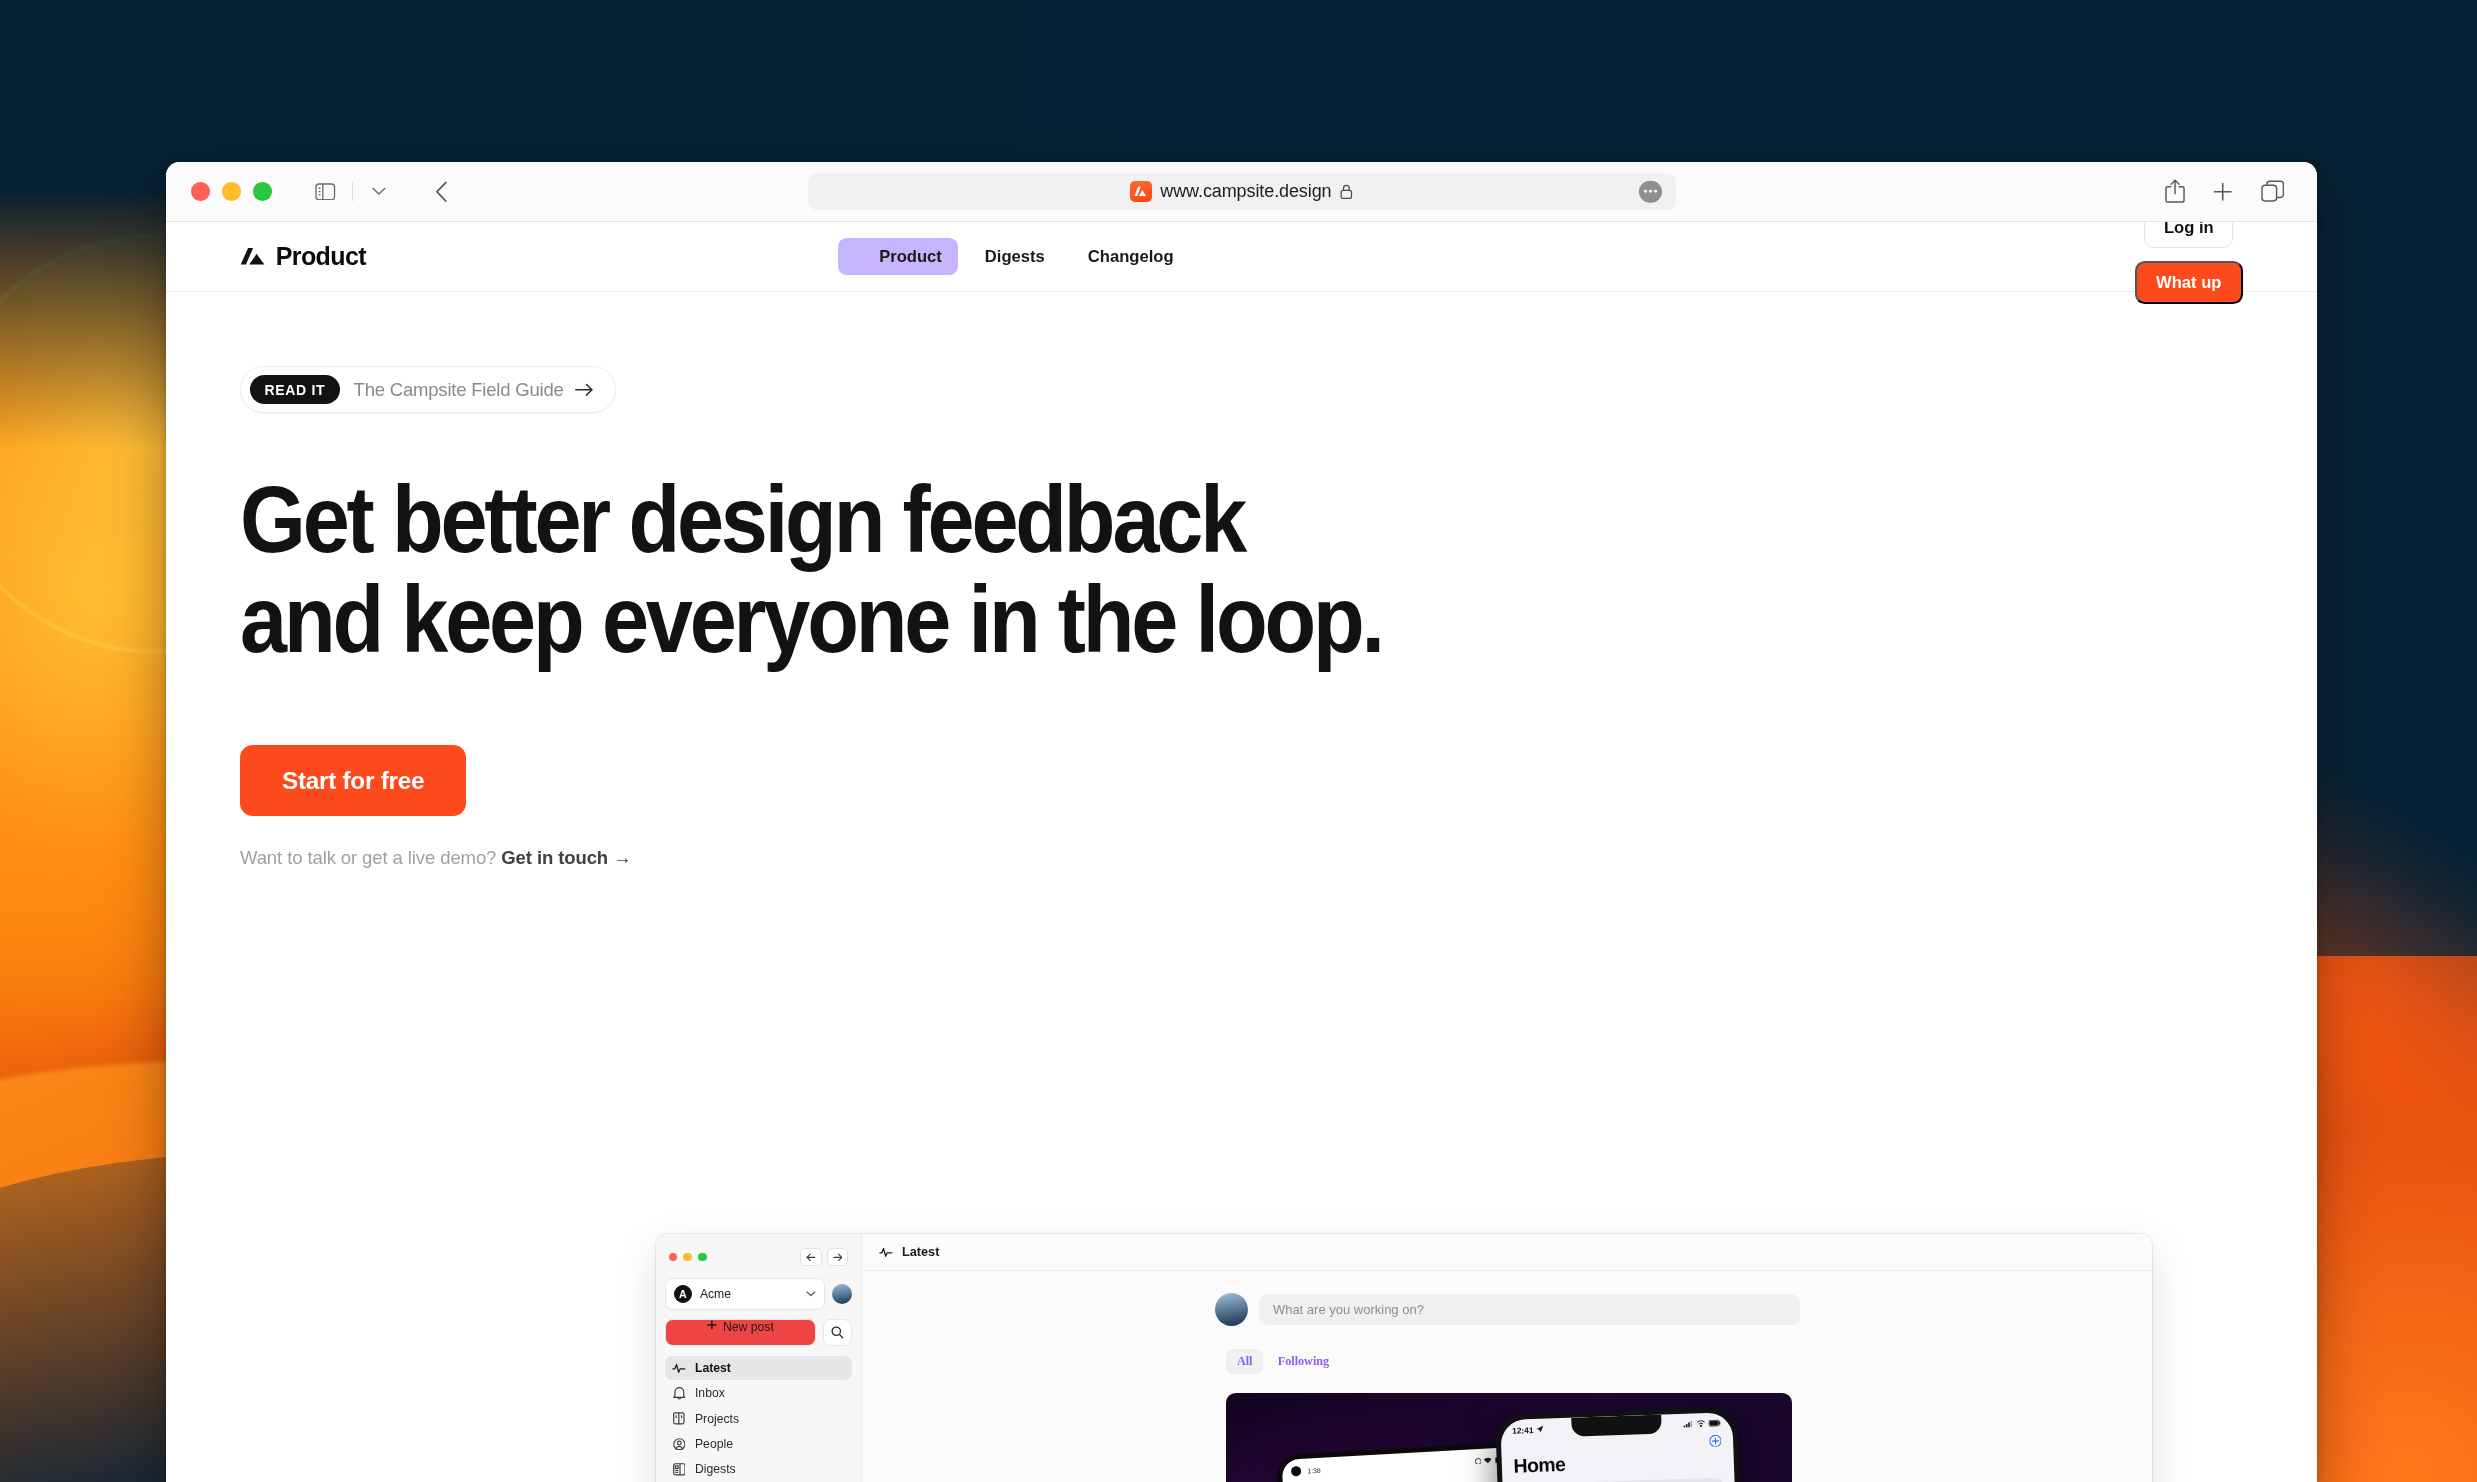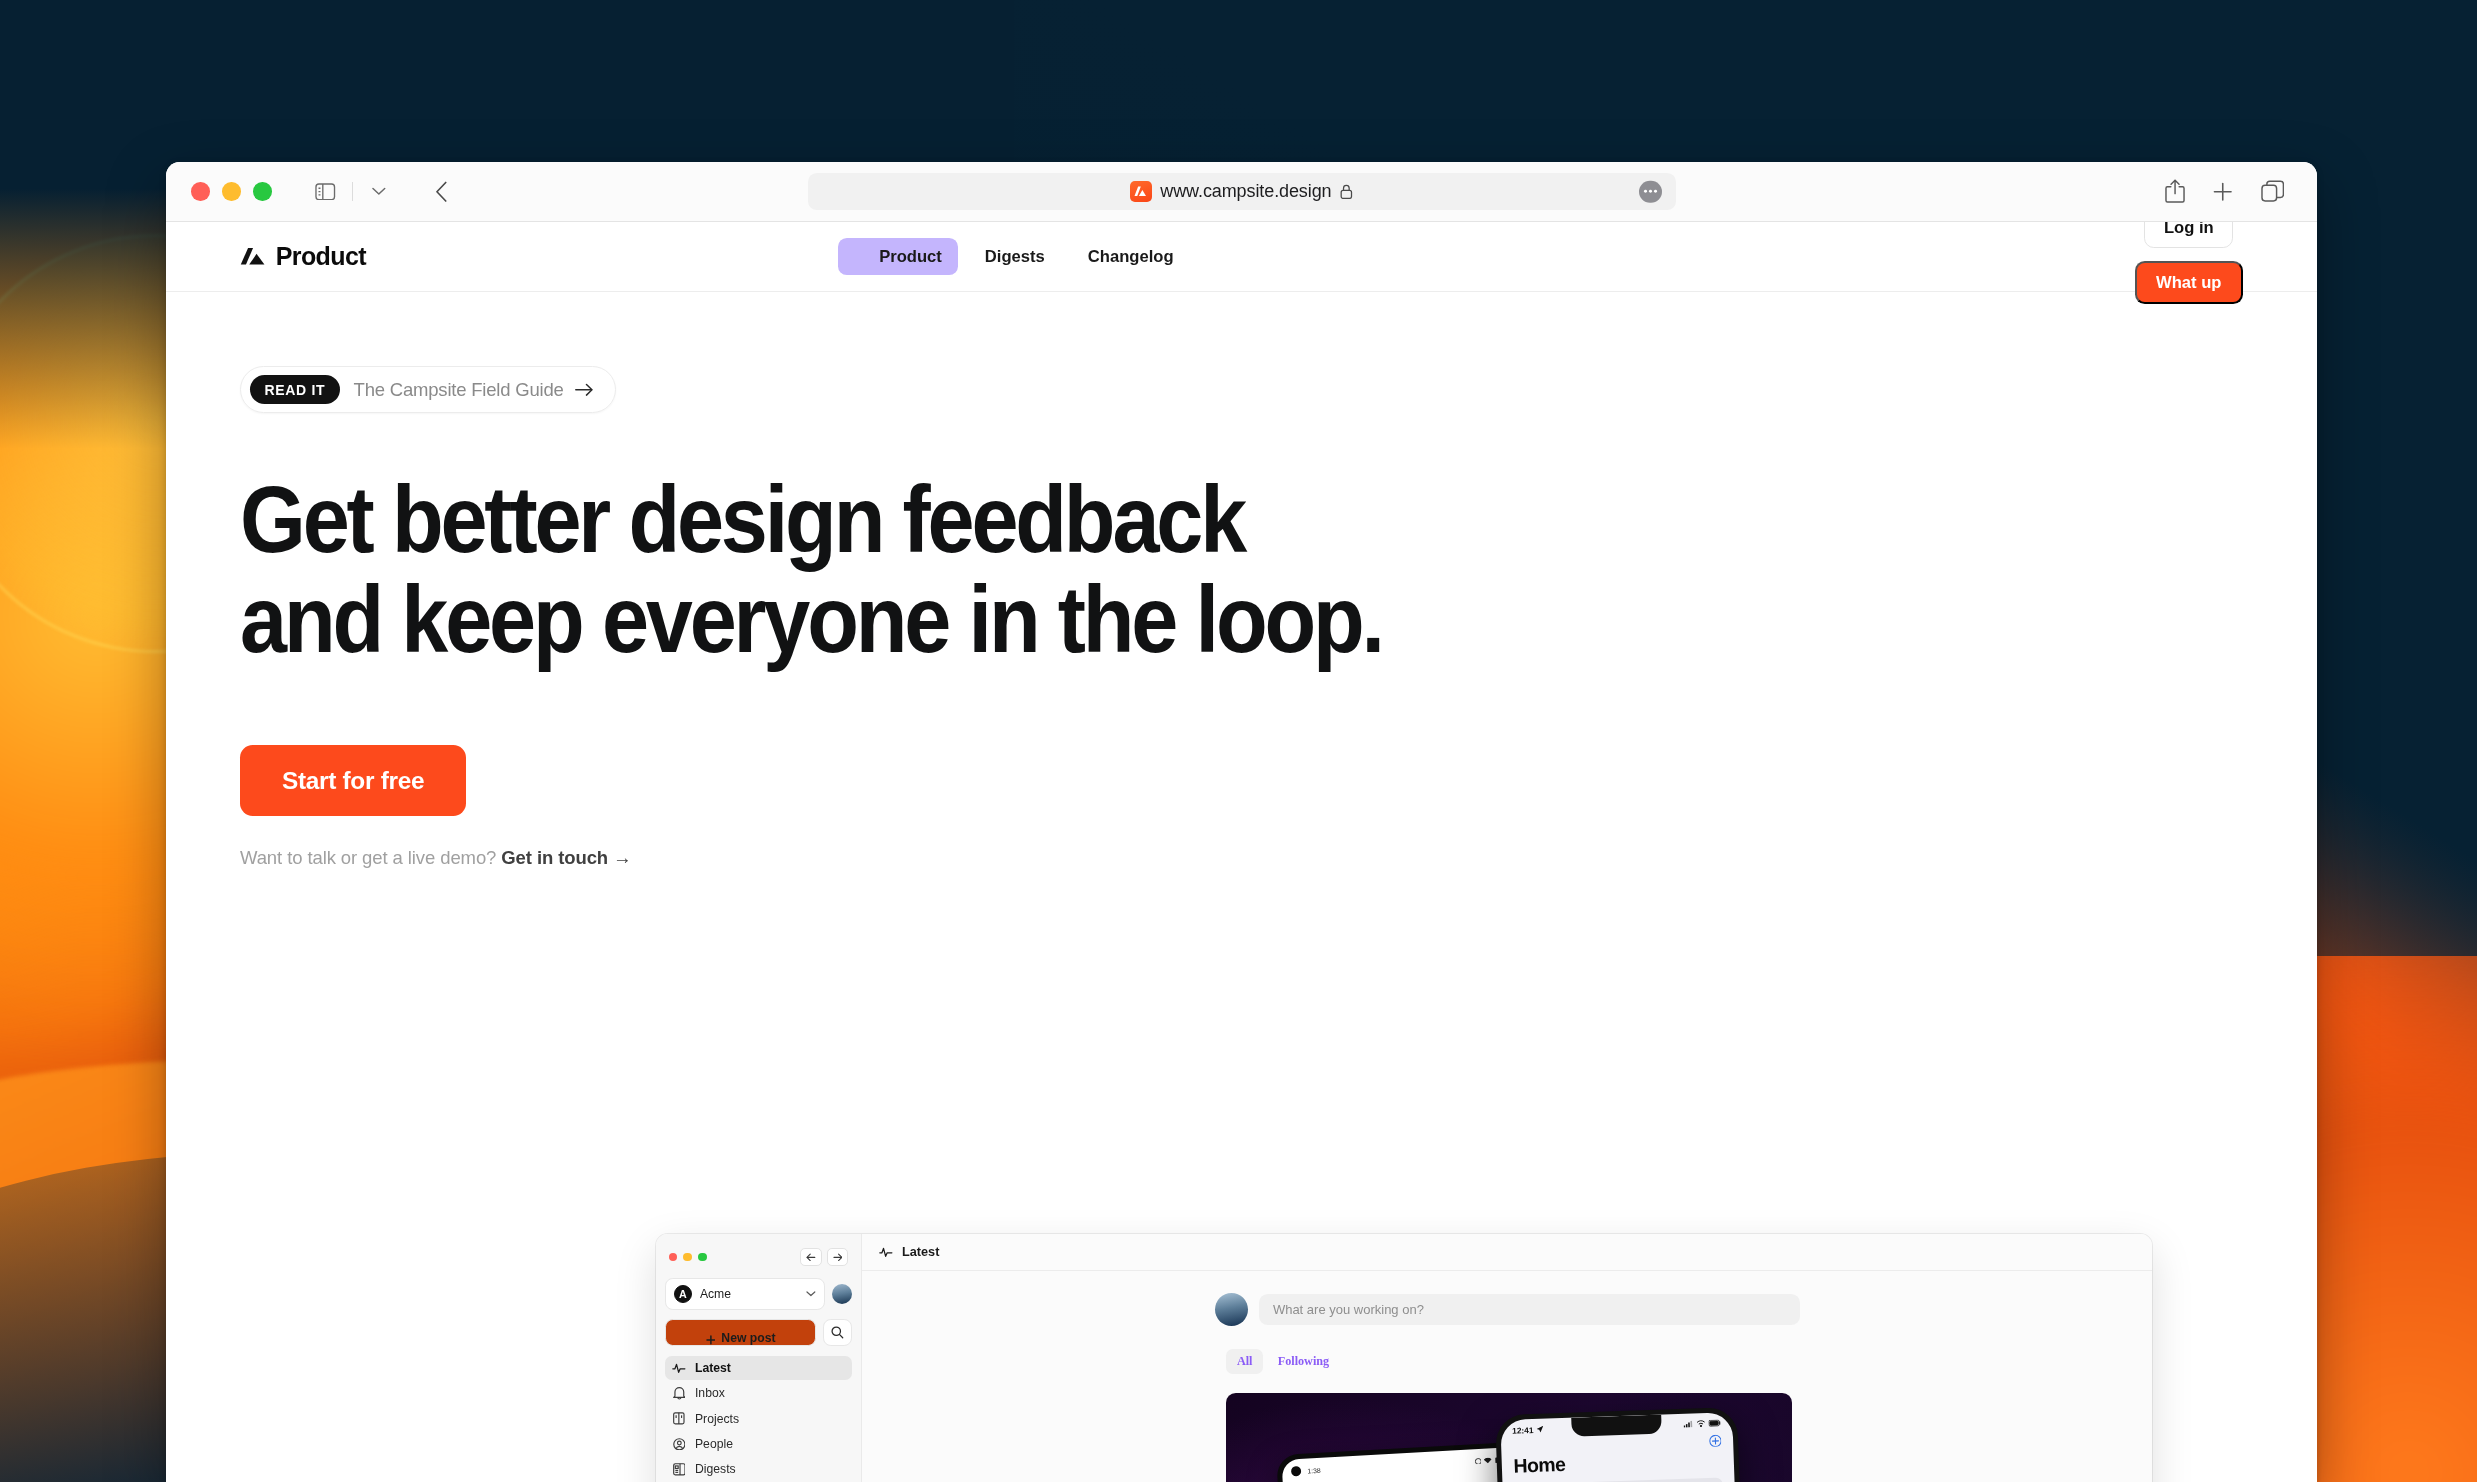--- a/index.html
+++ b/index.html
@@ -283,23 +283,23 @@
   .ws-name { font-size: 12.2px; color: #1c1c1c; font-weight: 500; }
   .ws-chev { margin-left: auto; color: #5a5a5a; }
   .user-avatar {
     width: 20.5px; height: 20.5px; border-radius: 50%;
     background: linear-gradient(170deg, #9fb9cf 0%, #5d7e99 48%, #16324e 100%);
     flex-shrink: 0;
   }
   .newpost-row { display: flex; gap: 6.8px; margin-top: 8.8px; }
   .newpost-btn {
     flex: 1; height: 27px;
-    background: #c2410c; border: 1px solid #e7e7e7; border-radius: 7.8px;
-    display: flex; align-items: flex-end; justify-content: center; gap: 5.9px;
-    font-size: 12.2px; font-weight: 700; color: #1c1c1c;
+    background: #ef4444; border: 1px solid #e7e7e7; border-radius: 7.8px;
+    display: flex; align-items: flex-start; justify-content: center; gap: 5.9px;
+    font-size: 12.2px; font-weight: 400; color: #1c1c1c;
   }
   .search-btn {
     width: 29px; height: 27px;
     background: #fff; border: 1px solid #e7e7e7; border-radius: 7.8px;
     display: flex; align-items: center; justify-content: center;
   }
   .sb-list { margin-top: 9.8px; }
   .sb-item {
     display: flex; align-items: center; gap: 8.8px;
     padding: 4.9px 6.8px; border-radius: 6.8px;

